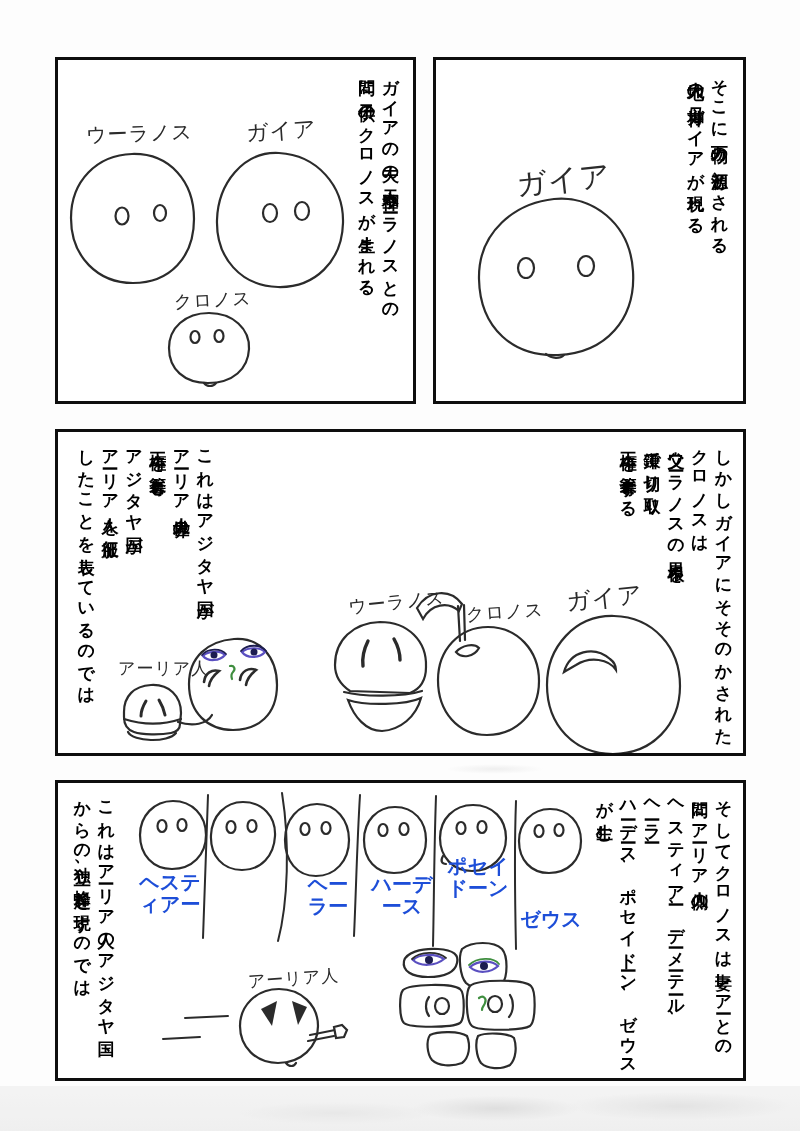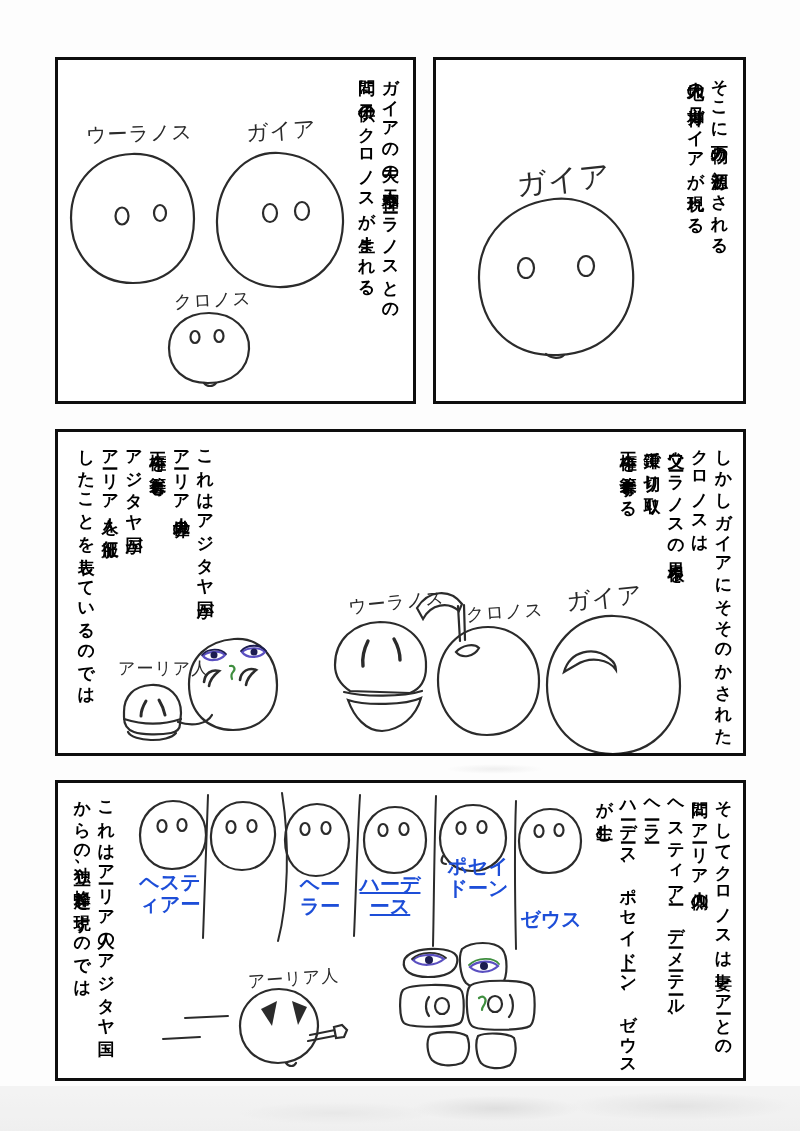--- a/index.html
+++ b/index.html
@@ -174,23 +174,23 @@
     <div class="vtext" style="top:6px;right:8px;height:286px;">そしてクロノスは妻レアーとの
 間にアーリア人側の
 ヘスティアー、デーメーテール、
 ヘーラー、
 ハーデース、ポセイドーン、ゼウス
 が生む</div>
     <div class="vtext" style="top:6px;left:12px;height:286px;">これはアーリア人のアジタヤ国
 からの独立、蜂起を現すのでは</div>
     <div class="clabel" style="left:112px;top:88px;">ヘステ
 ィアー</div>
-    <div class="clabel" style="left:262px;top:90px;">ヘー
+    <div class="clabel" style="left:270px;top:90px;">ヘー
 ラー</div>
-    <div class="clabel" style="left:332px;top:90px;text-decoration:underline;">ハーデ
+    <div class="clabel" style="left:344px;top:90px;">ハーデ
 ース</div>
     <div class="clabel" style="left:420px;top:72px;">ポセイ
 ドーン</div>
     <div class="clabel" style="left:493px;top:93px;margin-top:32px;">ゼウス</div>
     <div class="hlabel" style="left:190px;top:184px;font-size:17px;transform:rotate(-4deg);">アーリア人</div>
   </section>
 
   <div class="smudge" style="left:0;top:1086px;width:800px;height:45px;opacity:.65;
               background:radial-gradient(ellipse 120px 18px at 62% 50%, #cfcfcf 0%, rgba(207,207,207,0) 70%),
                          radial-gradient(ellipse 160px 20px at 85% 45%, #d6d6d6 0%, rgba(214,214,214,0) 70%),

